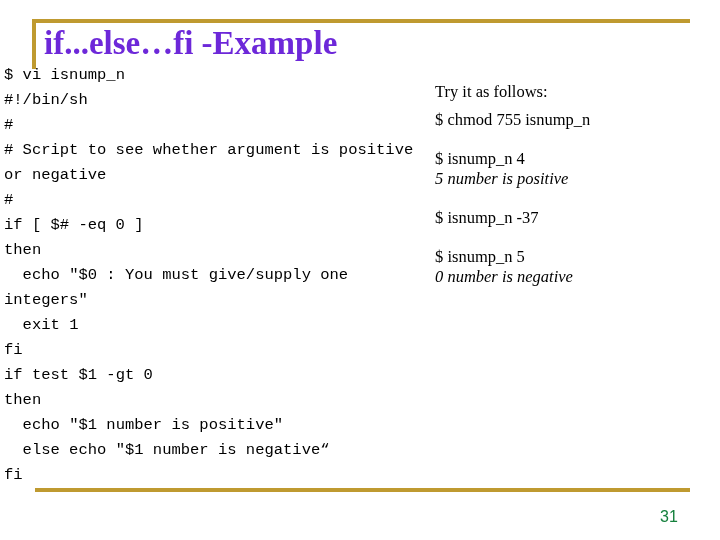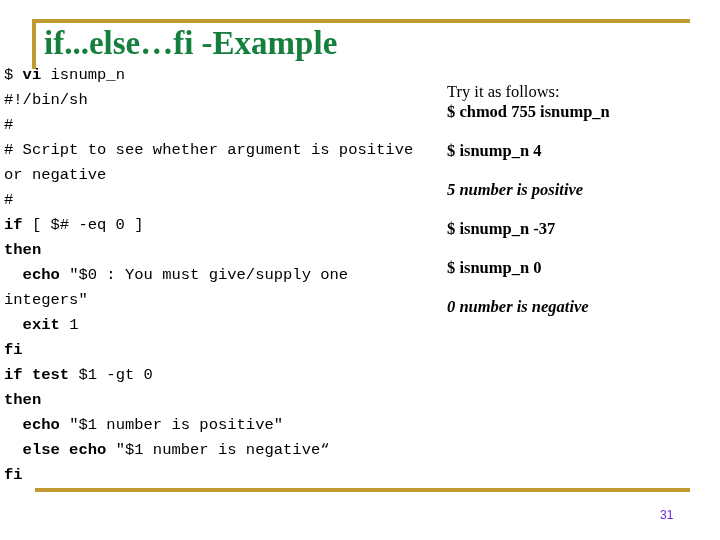--- a/index.html
+++ b/index.html
@@ -49,66 +49,66 @@
   }
 
   
   .title {
     position: absolute;
     left: 44px;
     top: 26px;
     font-family: "Liberation Serif", serif;
     font-size: 33px;
     font-weight: bold;
-    color: #15803d;
+    color: #6d28d9;
     letter-spacing: 0px;
     white-space: nowrap;
     line-height: 1.05;
   }
 
   
   .code {
     position: absolute;
     left: 4px;
     top: 63px;
     width: 436px;
     font-family: "Liberation Mono", "DejaVu Sans Mono", monospace;
     font-size: 15.5px;
     line-height: 25px;
     color: #000000;
     white-space: pre-wrap;
   }
   .code .ln { display: block; white-space: pre-wrap; }
-  .code b { font-weight: bold; }
+  .code b { font-weight: normal; }
 
   
   .outputs {
     position: absolute;
-    left: 447px;
+    left: 435px;
     top: 82px;
     width: 268px;
     font-family: "Liberation Serif", serif;
     font-size: 16.5px;
     color: #000000;
     line-height: 20px;
   }
   .grp { margin-bottom: 19px; }
   .grp:last-child { margin-bottom: 0; }
   .o-plain  { display: block; font-weight: normal; font-style: normal; }
-  .o-cmd    { display: block; font-weight: bold;   font-style: normal; }
-  .o-out    { display: block; font-weight: bold; font-style: italic; margin-top: 19px; }
+  .o-cmd    { display: block; font-weight: normal;   font-style: normal; margin-top: 8px; }
+  .o-out    { display: block; font-weight: normal; font-style: italic; }
 
   
   .pageno {
     position: absolute;
     left: 660px;
     top: 508px;
     font-family: "Liberation Sans", sans-serif;
-    font-size: 12px;
-    color: #6d28d9;
+    font-size: 16px;
+    color: #15803d;
   }
 </style>
 </head>
 <body>
 
 <div class="slide">
 
   <div class="rule-top"></div>
   <div class="rule-left"></div>
   <div class="rule-bottom"></div>
@@ -125,20 +125,20 @@
       <div class="grp">
         <span class="o-cmd">$ isnump_n 4</span>
         <span class="o-out">5 number is positive</span>
       </div>
       <div class="grp">
         <span class="o-cmd">$ isnump_n -37</span>
       </div>
       <div class="grp">
       </div>
       <div class="grp">
-        <span class="o-cmd">$ isnump_n 0</span>
+        <span class="o-cmd">$ isnump_n 5</span>
         <span class="o-out">0 number is negative</span>
       </div>
     </div>
 
   <div class="pageno">31</div>
 
 </div>
 
 </body></html>

